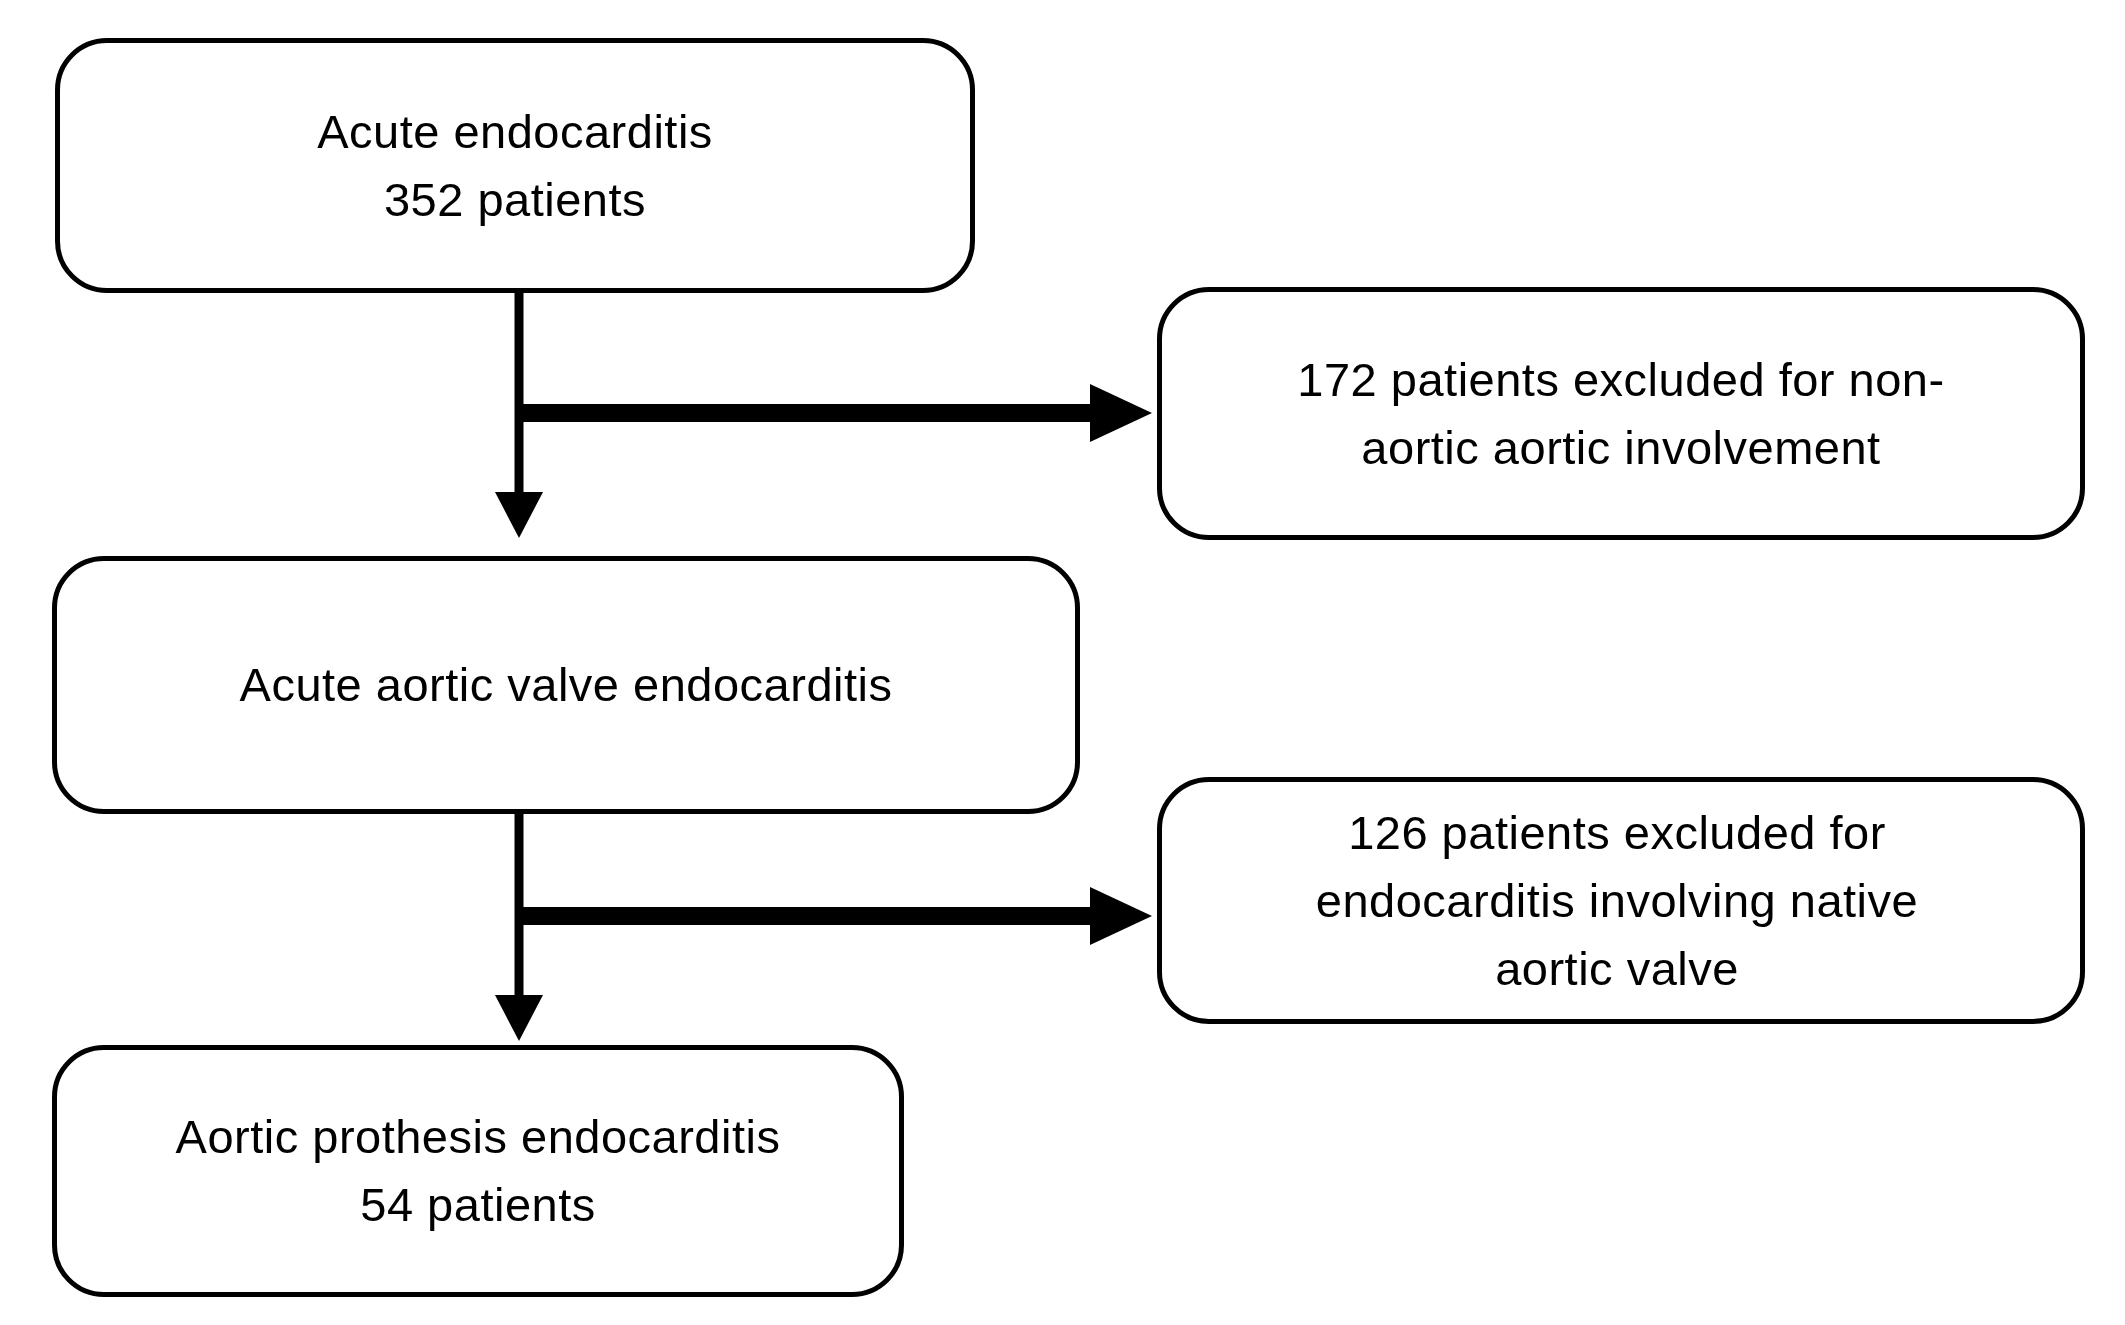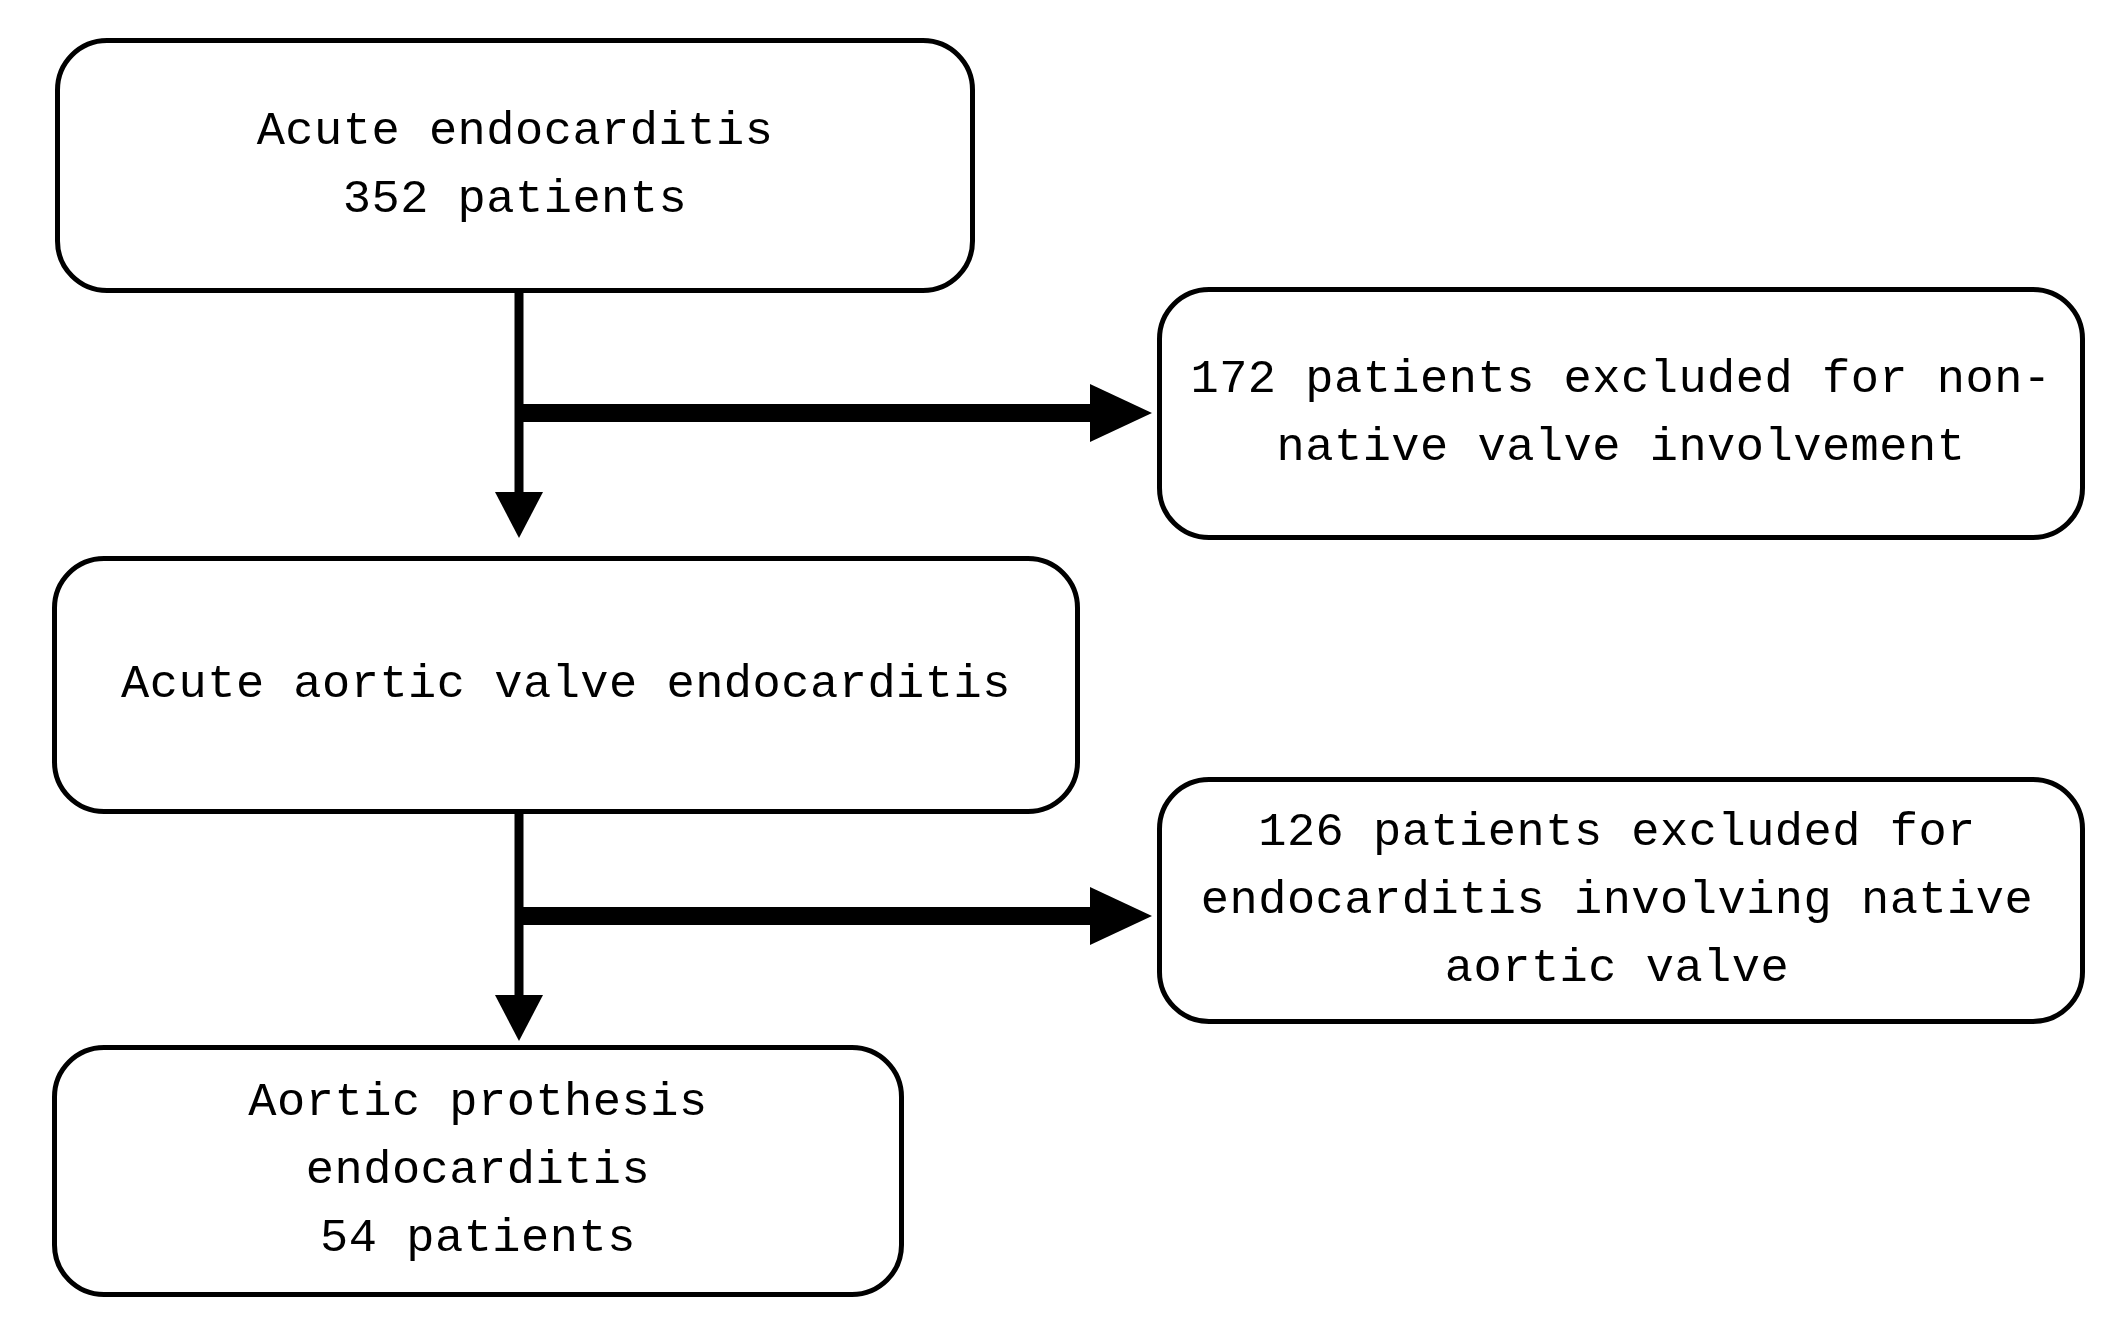--- a/index.html
+++ b/index.html
@@ -9,21 +9,21 @@
   html, body {
     margin: 0;
     padding: 0;
     background: var(--paper);
   }
   .canvas {
     position: relative;
     width: 2125px;
     height: 1325px;
     background: var(--paper);
-    font-family: Liberation Mono, monospace;
+    font-family: Liberation Sans, sans-serif;
     color: var(--ink);
     overflow: hidden;
   }
   .flow-box {
     position: absolute;
     box-sizing: border-box;
     border: 5px solid var(--ink);
     border-radius: 52px;
     background: var(--paper);
     display: flex;
@@ -88,21 +88,21 @@
     </g>
   </svg>
 
   <div class="flow-box b-acute">
     <div class="line">Acute endocarditis</div>
     <div class="line">352 patients</div>
   </div>
 
   <div class="flow-box b-excl-non">
     <div class="line">172 patients excluded for non-</div>
-    <div class="line">native valve involvement</div>
+    <div class="line">aortic aortic involvement</div>
   </div>
 
   <div class="flow-box b-aortic">
     <div class="line">Acute aortic valve endocarditis</div>
   </div>
 
   <div class="flow-box b-excl-native">
     <div class="line">126 patients excluded for</div>
     <div class="line">endocarditis involving native</div>
     <div class="line">aortic valve</div>

